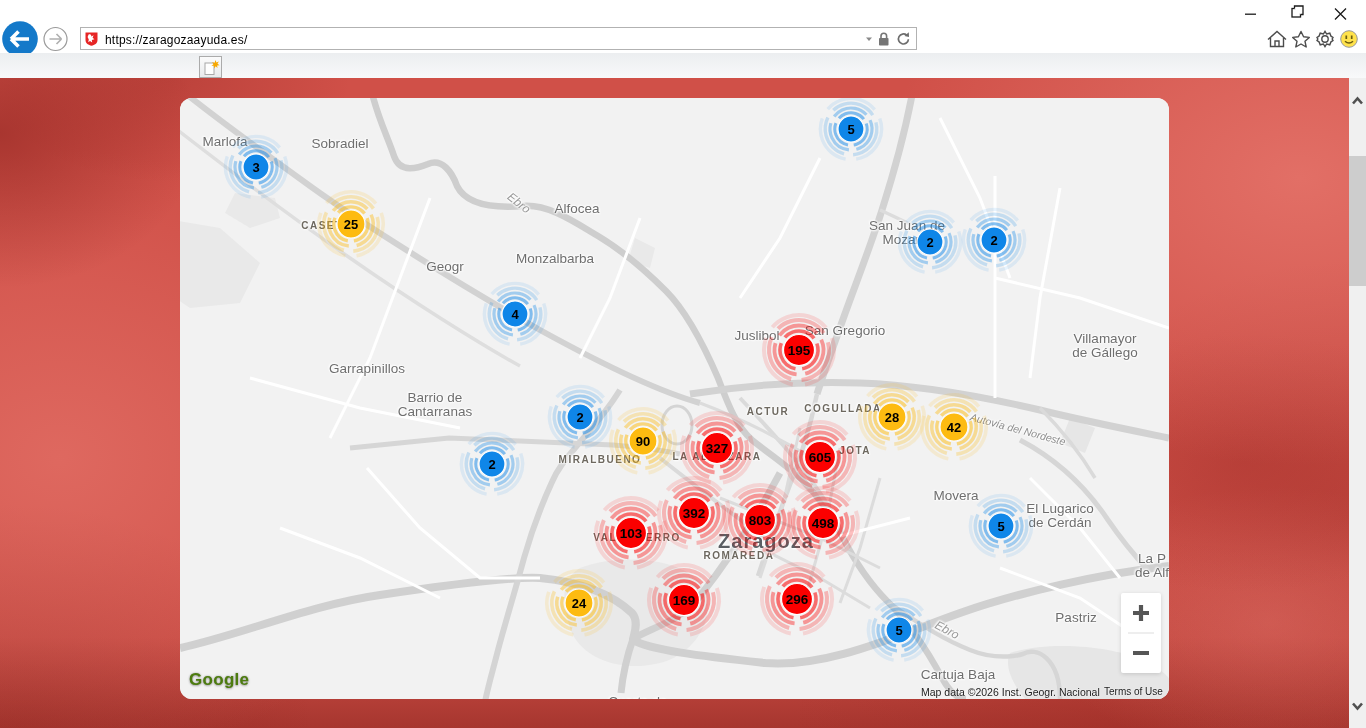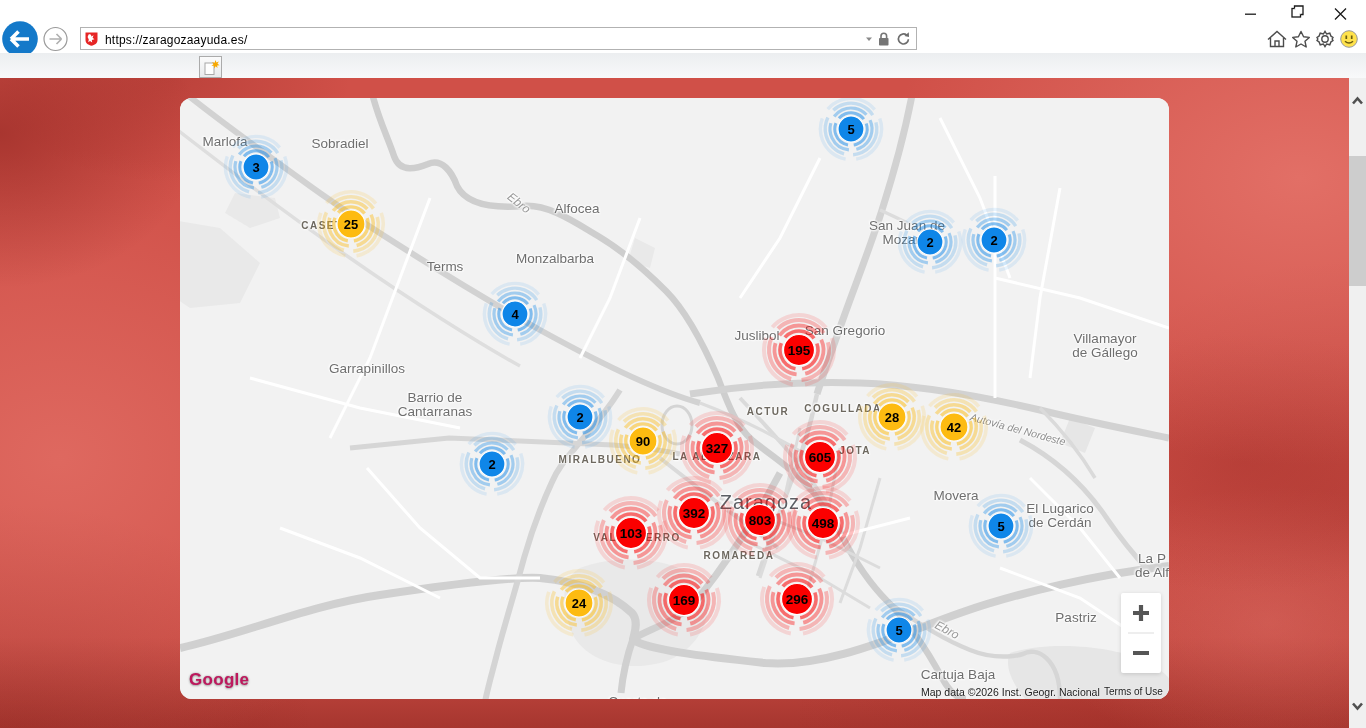--- a/index.html
+++ b/index.html
@@ -27,22 +27,22 @@
 radial-gradient(320px 190px at 1270px 545px, rgba(242,140,130,0.30), rgba(242,140,130,0) 72%),
 radial-gradient(430px 360px at 1349px 440px, rgba(152,42,36,0.34), rgba(152,42,36,0) 72%),
 radial-gradient(500px 260px at 1150px 650px, rgba(160,44,36,0.4), rgba(160,44,36,0) 72%),
 linear-gradient(to bottom, rgba(0,0,0,0) 86%, rgba(116,22,16,0.45)),
 linear-gradient(#d05048,#d05048);}
 #card{position:absolute;left:180px;top:20px;width:989px;height:601px;background:#f2f2f2;border-radius:12px;overflow:hidden;}
 #scroll{position:absolute;left:1349px;top:0;width:17px;height:650px;background:#f0f0f0;}
 #thumb{position:absolute;left:0;top:78px;width:17px;height:130px;background:#cdcdcd;}
 .mlabel{position:absolute;color:#6e6e6e;font-size:13.5px;white-space:nowrap;transform:translate(-50%,-50%);text-shadow:0 0 2px #fff,0 0 2px #fff,0 0 3px #fff,1px 1px 2px #fff,-1px -1px 2px #fff;text-align:center;line-height:14px;}
 .dlabel{position:absolute;color:#6d685f;font-size:10px;font-weight:bold;letter-spacing:1.5px;white-space:nowrap;transform:translate(-50%,-50%);text-shadow:0 0 2px #fff,0 0 2px #fff,1px 1px 2px #fff,-1px -1px 2px #fff;}
-#zara{position:absolute;color:#5b5f64;font-size:20px;letter-spacing:1px;font-weight:400;transform:translate(-50%,-50%);text-shadow:0 0 2px #fff,0 0 3px #fff,1px 1px 2px #fff,-1px -1px 2px #fff;}
-#glogo{position:absolute;left:189px;top:673px;font-size:17px;font-weight:bold;color:#be185d;letter-spacing:0.3px;text-shadow:0 0 2px rgba(140,140,140,0.8),0 1px 2px rgba(120,120,120,0.5);}
+#zara{position:absolute;color:#5b5f64;font-size:20px;letter-spacing:1px;font-weight:700;transform:translate(-50%,-50%);text-shadow:0 0 2px #fff,0 0 3px #fff,1px 1px 2px #fff,-1px -1px 2px #fff;margin-top:39px;}
+#glogo{position:absolute;left:189px;top:673px;font-size:17px;font-weight:bold;color:#4d7c0f;letter-spacing:0.3px;text-shadow:0 0 2px rgba(140,140,140,0.8),0 1px 2px rgba(120,120,120,0.5);}
 #attrib{position:absolute;left:921px;top:686px;font-size:10.5px;color:#222;text-shadow:0 0 2px #fff;}
 #terms{position:absolute;left:1104px;top:686px;font-size:10px;color:#222;text-shadow:0 0 2px #fff;}
 #zoomctl{position:absolute;left:1121px;top:593px;width:40px;height:80px;background:#fff;border-radius:2px;box-shadow:0 1px 4px rgba(0,0,0,0.15);}
 </style>
 </head>
 <body>
 <div id="titlebar">
 <svg class="winbtn" style="left:1238px" width="128" height="24" viewBox="0 0 128 24">
 <path d="M7 14.2 H18" stroke="#1a1a1a" stroke-width="1.3" fill="none"></path>
 <rect x="54" y="8.5" width="8.5" height="8.5" fill="none" stroke="#1a1a1a" stroke-width="1.3"></rect>
@@ -156,21 +156,21 @@
 <path d="M820,470 L900,500 L960,540"></path>
 <path d="M850,380 L900,430 L940,480"></path>
 <path d="M640,60 L600,140 L560,200"></path>
 <path d="M460,120 L430,200 L400,260"></path>
 </g>
 </svg>
 
 <div class="mlabel" style="left:45px;top:44px">Marlofa</div>
 <div class="mlabel" style="left:160px;top:46px">Sobradiel</div>
 <div class="mlabel" style="left:397px;top:111px">Alfocea</div>
-<div class="mlabel" style="left:265px;top:169px">Terms</div>
+<div class="mlabel" style="left:265px;top:169px">Geogr</div>
 <div class="mlabel" style="left:375px;top:161px">Monzalbarba</div>
 <div class="mlabel" style="left:187px;top:271px">Garrapinillos</div>
 <div class="mlabel" style="left:255px;top:307px">Barrio de<br>Cantarranas</div>
 <div class="mlabel" style="left:577px;top:238px">Juslibol</div>
 <div class="mlabel" style="left:665px;top:233px">San Gregorio</div>
 <div class="mlabel" style="left:727px;top:135px">San Juan de<br>Mozarrif</div>
 <div class="mlabel" style="left:925px;top:248px">Villamayor<br>de Gállego</div>
 <div class="mlabel" style="left:776px;top:398px">Movera</div>
 <div class="mlabel" style="left:880px;top:418px">El Lugarico<br>de Cerdán</div>
 <div class="mlabel" style="left:896px;top:520px">Pastriz</div>

